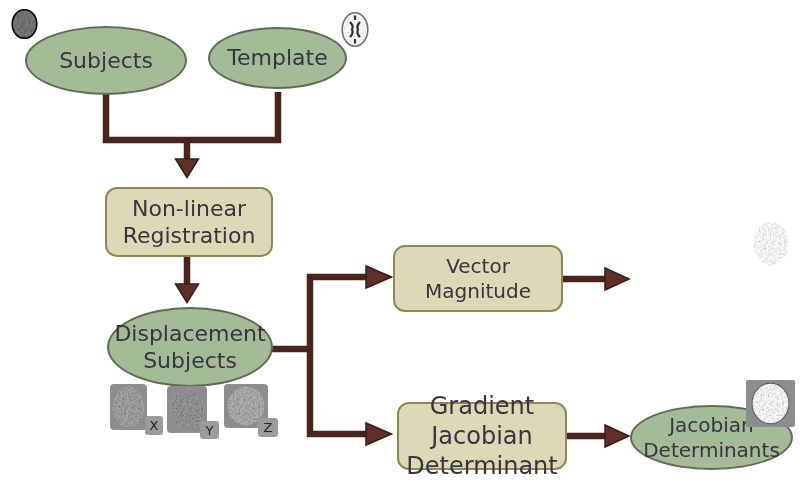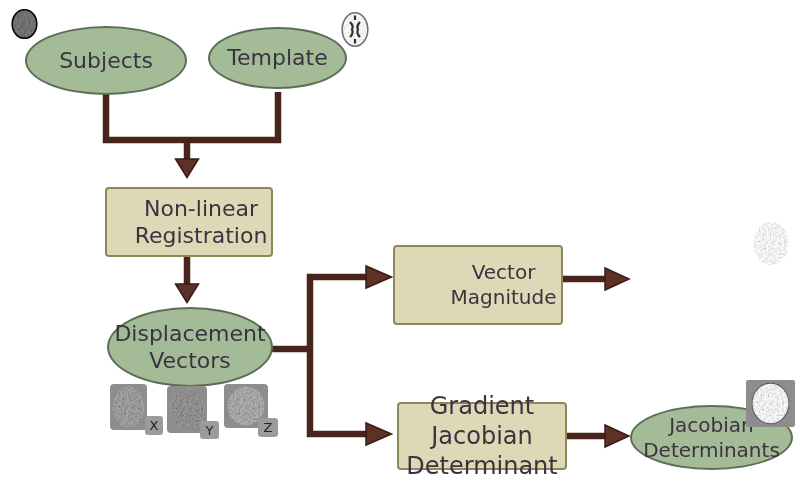--- a/index.html
+++ b/index.html
@@ -2,21 +2,21 @@
 <html><head>
 <meta charset="utf-8">
 <style>
   html,body{margin:0;padding:0;background:#fff;}
   #canvas{position:relative;width:800px;height:489px;background:#ffffff;overflow:hidden;
           font-family:"DejaVu Sans","Liberation Sans",sans-serif;color:#3a3340;}
   #edges{position:absolute;left:0;top:0;pointer-events:none;}
   .node{position:absolute;display:flex;align-items:center;justify-content:center;
         text-align:center;box-sizing:border-box;line-height:1.25;}
   .ellipse-node{background:#a3bc97;border:2.5px solid #5d6e57;border-radius:50%;}
-  .process-node{background:#ded8b6;border:2px solid #8c8857;border-radius:4px;justify-content:flex-end;}
+  .process-node{background:#ded8b6;border:2px solid #8c8857;border-radius:12px;}
   .lbl{display:block;}
   .thumb{position:absolute;background:#8d8d8d;border-radius:4px;box-sizing:border-box;
          display:flex;align-items:center;justify-content:center;}
   .chip{position:absolute;background:#9b9b9b;border-radius:3px;display:flex;align-items:center;
         justify-content:center;font-size:13px;color:#222;}
   .brain{position:absolute;}
   svg{display:block;}
 </style>
 </head>
 <body>
@@ -88,21 +88,21 @@
       <path d="M9,10 Q13,14 11,17.5 Q13,21 9,25 M19,10 Q15,14 17,17.5 Q15,21 19,25 M14,3.5 V8 M14,27 V31.5" fill="none" stroke="#2e2e2e" stroke-width="2.2"></path>
       <ellipse cx="14" cy="17.5" rx="12.8" ry="16.7" fill="none" stroke="#6f6f6f" stroke-width="1.6"></ellipse>
     </svg>
   </div>
 
   <div class="node process-node" style="left:105px;top:187px;width:168px;height:70px;font-size:22px">
     <span class="lbl" style="max-width:140px">Non-linear Registration</span>
   </div>
 
   <div class="node ellipse-node" style="left:107px;top:307px;width:166px;height:80px;font-size:22px">
-    <span class="lbl" style="max-width:160px">Displacement Vectors</span>
+    <span class="lbl" style="max-width:160px">Displacement Subjects</span>
   </div>
 
   <div class="thumb" style="left:110px;top:384px;width:37px;height:46px">
     <svg width="33" height="42" viewBox="0 0 33 42">
       <g clip-path="url(#clipEllipse)">
         <rect width="33" height="42" filter="url(#speck)"></rect>
         <rect width="33" height="42" fill="#000" opacity="0.35"></rect>
       </g>
     </svg>
   </div>
@@ -127,21 +127,21 @@
       <g clip-path="url(#clipEllipse)">
         <rect width="40" height="40" filter="url(#speck)"></rect>
         <rect width="40" height="40" fill="#000" opacity="0.3"></rect>
       </g>
     </svg>
   </div>
   <div class="chip" style="left:258px;top:418px;width:20px;height:19px">
     <span>Z</span>
   </div>
 
-  <div class="node process-node" style="left:393px;top:245px;width:170px;height:80px;font-size:20px">
+  <div class="node process-node" style="left:393px;top:245px;width:170px;height:67px;font-size:20px">
     <span class="lbl" style="max-width:115px">Vector Magnitude</span>
   </div>
 
 
   <div class="brain" style="left:752px;top:221px">
     <svg width="38" height="45" viewBox="0 0 38 45">
       <g clip-path="url(#clipEllipse)">
         <rect width="38" height="45" filter="url(#speck)"></rect>
         <rect width="38" height="45" fill="#fff" opacity="0.3"></rect>
       </g>

